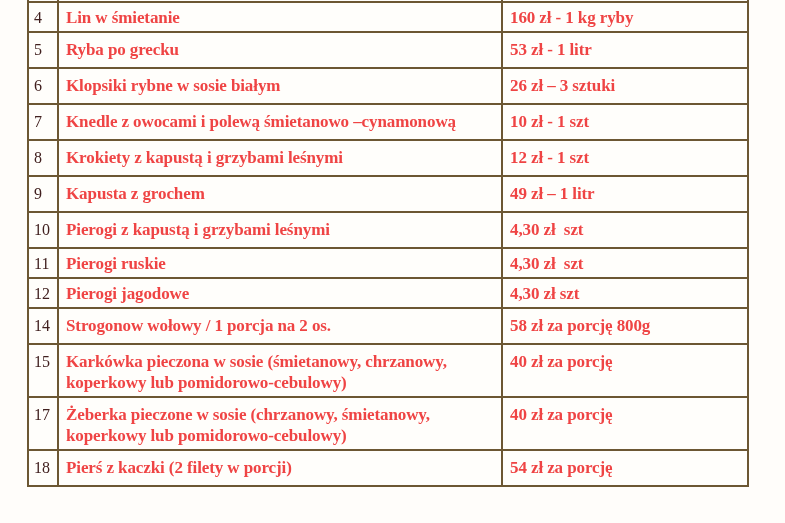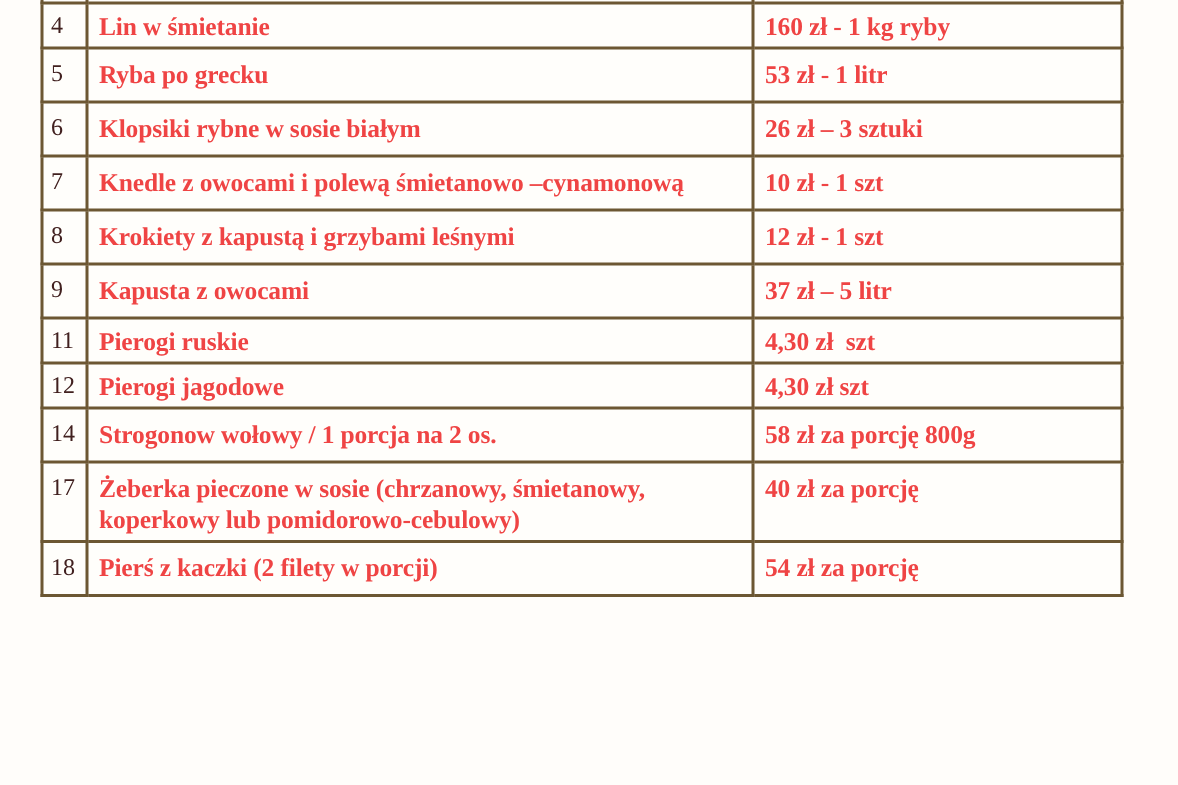--- a/index.html
+++ b/index.html
@@ -86,39 +86,49 @@
     <td class="dish">Knedle z owocami i polewą śmietanowo –cynamonową</td>
     <td class="price">10 zł - 1 szt</td>
   </tr>
           <tr class="row">
     <td class="no">8</td>
     <td class="dish">Krokiety z kapustą i grzybami leśnymi</td>
     <td class="price">12 zł - 1 szt</td>
   </tr>
           <tr class="row">
     <td class="no">9</td>
-    <td class="dish">Kapusta z owocami</td>
-    <td class="price">37 zł – 5 litr</td>
+    <td class="dish">Kapusta z grochem</td>
+    <td class="price">49 zł – 1 litr</td>
+  </tr>
+          <tr class="row">
+    <td class="no">10</td>
+    <td class="dish">Pierogi z kapustą i grzybami leśnymi</td>
+    <td class="price">4,30 zł&nbsp; szt</td>
   </tr>
           <tr class="row h31">
     <td class="no">11</td>
     <td class="dish">Pierogi ruskie</td>
     <td class="price">4,30 zł&nbsp; szt</td>
   </tr>
           <tr class="row h30">
     <td class="no">12</td>
     <td class="dish">Pierogi jagodowe</td>
     <td class="price">4,30 zł szt</td>
   </tr>
           <tr class="row">
     <td class="no">14</td>
     <td class="dish">Strogonow wołowy / 1 porcja na 2 os.</td>
     <td class="price">58 zł za porcję 800g</td>
   </tr>
           <tr class="row tall">
+    <td class="no">15</td>
+    <td class="dish">Karkówka pieczona w sosie (śmietanowy, chrzanowy, koperkowy lub pomidorowo-cebulowy)</td>
+    <td class="price">40 zł za porcję</td>
+  </tr>
+          <tr class="row tall">
     <td class="no">17</td>
     <td class="dish">Żeberka pieczone w sosie (chrzanowy, śmietanowy, koperkowy lub pomidorowo-cebulowy)</td>
     <td class="price">40 zł za porcję</td>
   </tr>
           <tr class="row">
     <td class="no">18</td>
     <td class="dish">Pierś z kaczki (2 filety w porcji)</td>
     <td class="price">54 zł za porcję</td>
   </tr>
         </tbody>

